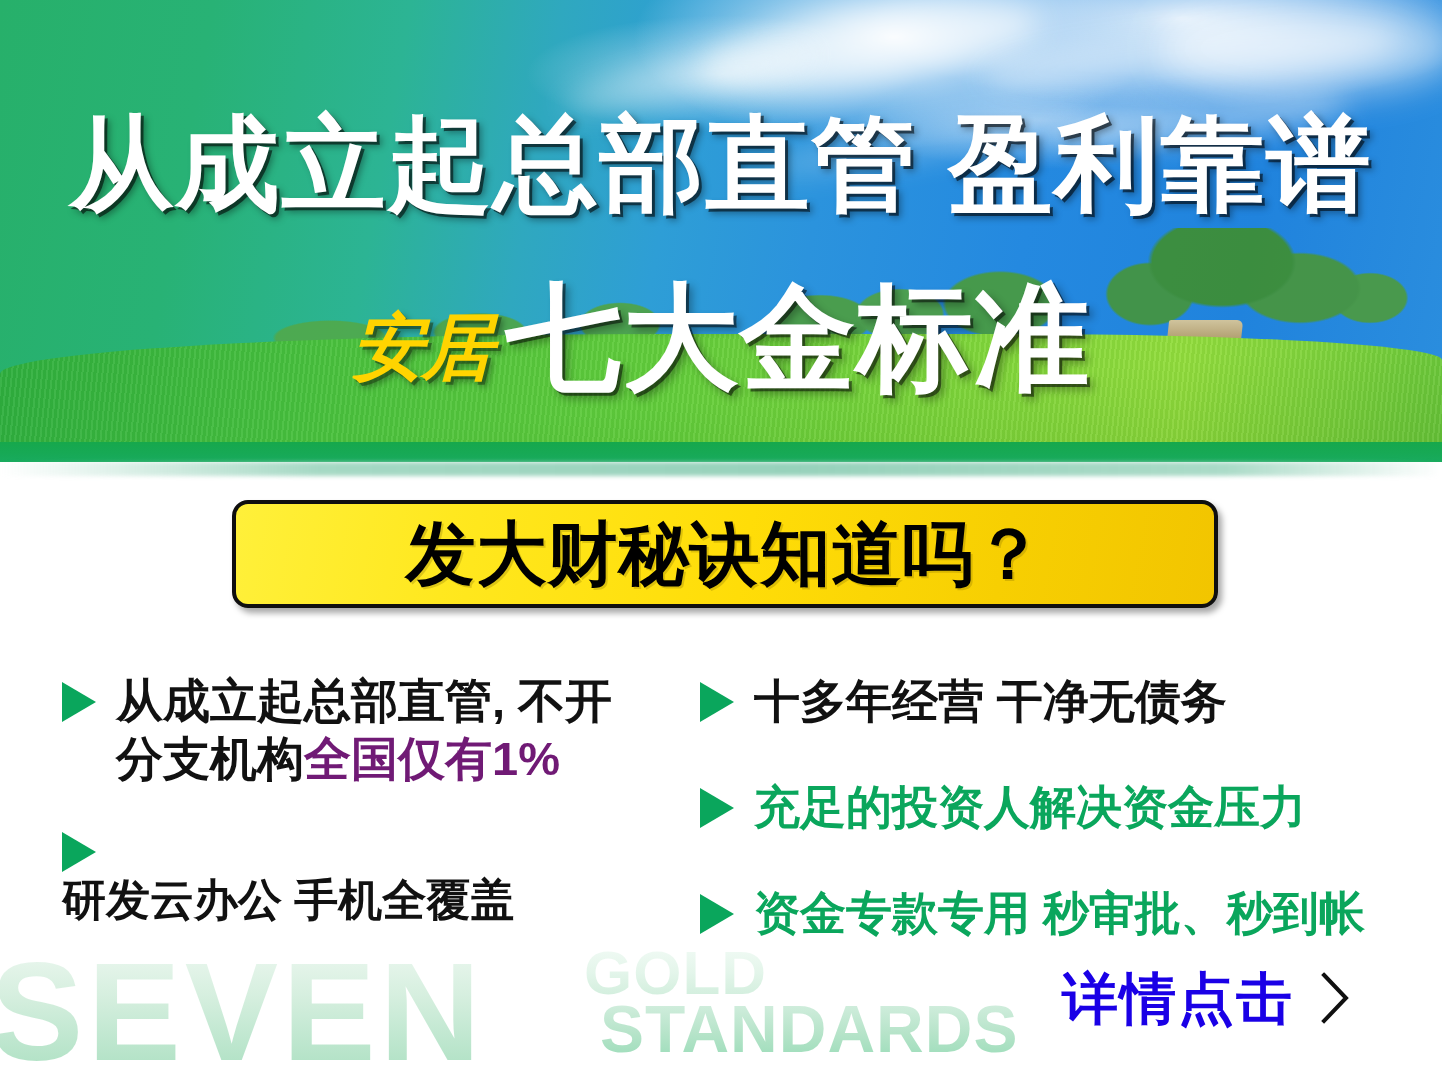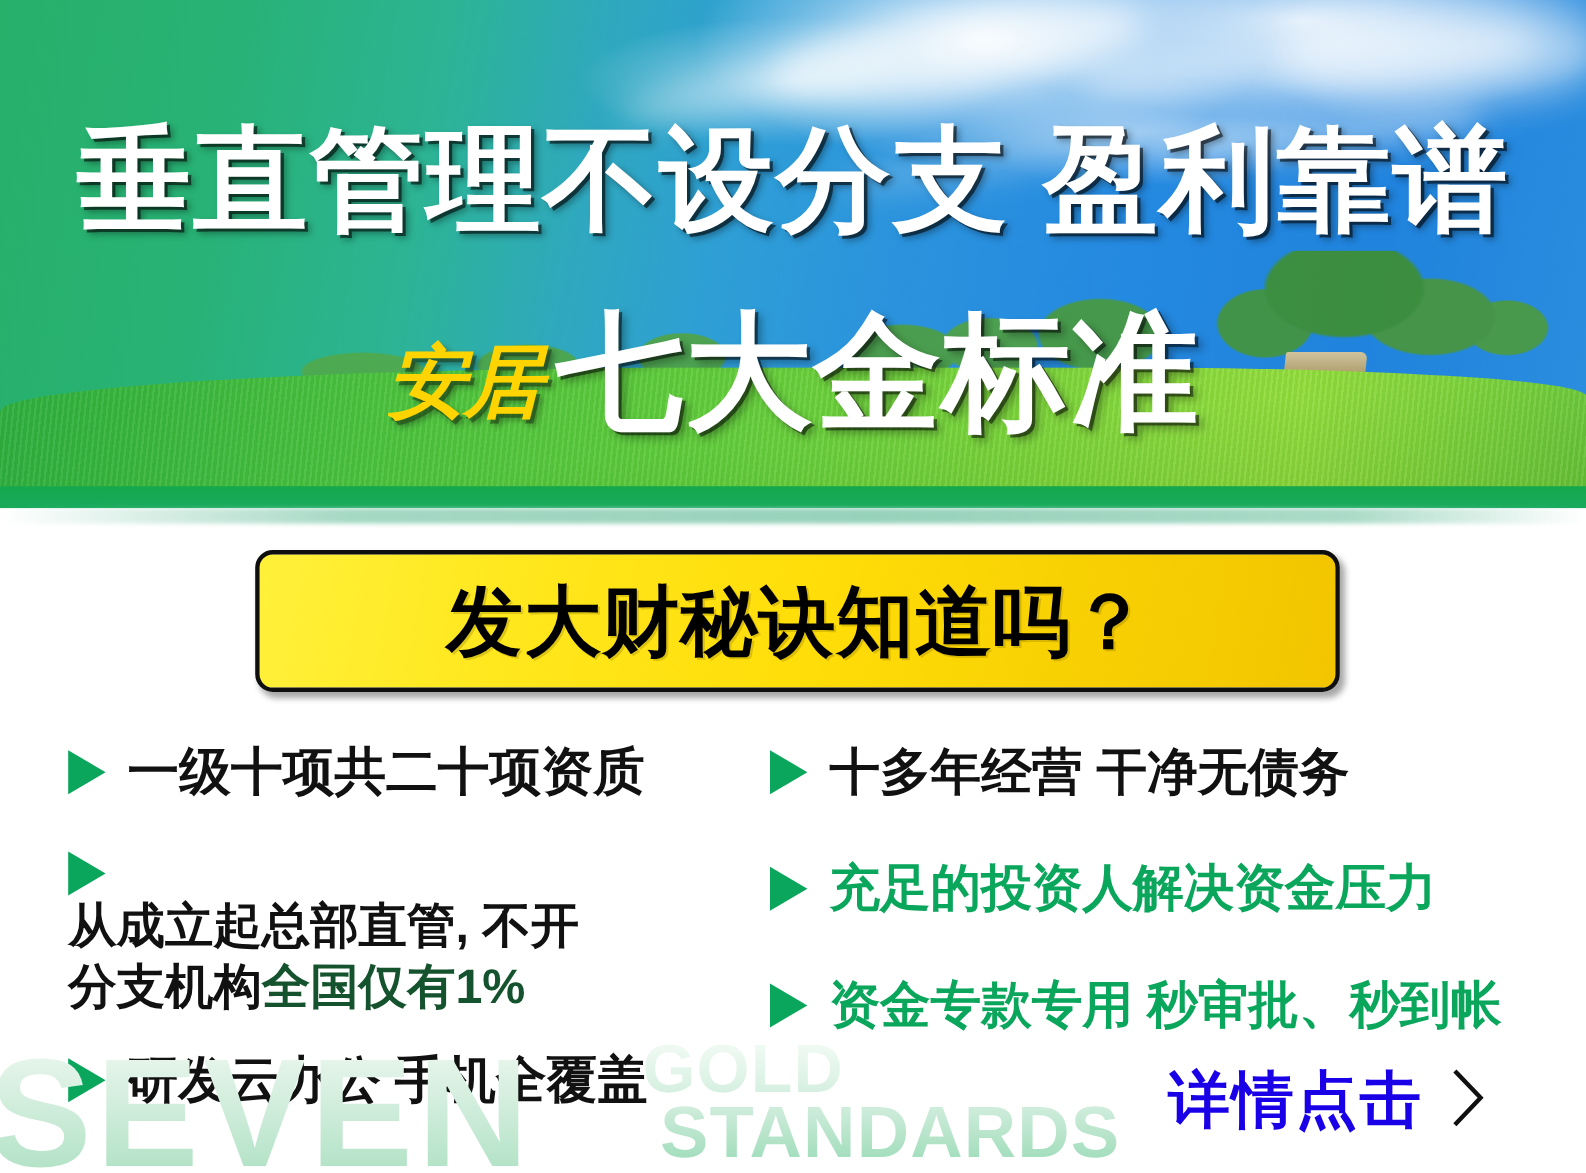--- a/index.html
+++ b/index.html
@@ -168,21 +168,21 @@
       3px 3px 0 rgba(30,60,20,0.55),
       5px 5px 6px rgba(0,0,0,0.35);
   }
 
   
   .yellow-banner {
     position: absolute;
     left: 232px;
     top: 500px;
     width: 986px;
-    height: 129px;
+    height: 108px;
     box-sizing: border-box;
     border: 4px solid #0f0f0f;
     border-radius: 16px;
     background: linear-gradient(100deg, #fff03a 0%, #ffe81f 22%, #ffdd08 52%, #f7cf02 78%, #f2c500 100%);
     box-shadow: 4px 5px 6px rgba(0,0,0,0.35);
     display: flex;
     align-items: center;
     justify-content: center;
   }
   .yellow-banner-text {
@@ -218,21 +218,21 @@
     margin-right: 20px;
   }
   .btxt {
     font-size: 46px;
     line-height: 58px;
     font-weight: bold;
     color: #111111;
     letter-spacing: 0px;
   }
   .btxt.green { color: #0aa65c; }
-  .btxt .hl   { color: #14532d; }
+  .btxt .hl   { color: #701a75; }
 
   .col-left .bullet:nth-child(1) .btxt { font-size: 47px; }
   .col-left .bullet:nth-child(2)       { margin-bottom: 26px; flex-direction: column; }
   .col-left .bullet:nth-child(2) .btxt { font-size: 44px; line-height: 56px; }
   .col-left .bullet:nth-child(3) .btxt { font-size: 46px; }
 
   .col-right .bullet { margin-bottom: 48px; }
   .col-right .bullet .btxt { font-size: 46px; }
 
   
@@ -321,38 +321,34 @@
     <div class="cloud c3"></div>
     <div class="cloud c4"></div>
     <div class="cloud c5"></div>
     <div class="cloud c6"></div>
 
     <div class="treeline"></div>
     <div class="house"></div>
     <div class="grass"></div>
     <div class="hero-band"></div>
 
-    <div class="headline1">垂直管理不设分支 盈利靠谱</div>
+    <div class="headline1">从成立起总部直管 盈利靠谱</div>
 
     <div class="headline2">
       <span class="brand">安居</span><span>七大金标准</span>
     </div>
   </div>
   <div class="hero-shadow"></div>
 
   <div class="yellow-banner">
     <span class="yellow-banner-text">发大财秘诀知道吗？</span>
   </div>
 
   <div class="col col-left">
 
-    <div class="bullet">
-      <span class="tri"></span>
-      <span class="btxt">一级十项共二十项资质</span>
-    </div>
 
     <div class="bullet">
       <span class="tri"></span>
       <span class="btxt">
         <span>从成立起总部直管, 不开</span><br>
         <span>分支机构</span><span class="hl">全国仅有1%</span>
       </span>
     </div>
 
     <div class="bullet">

